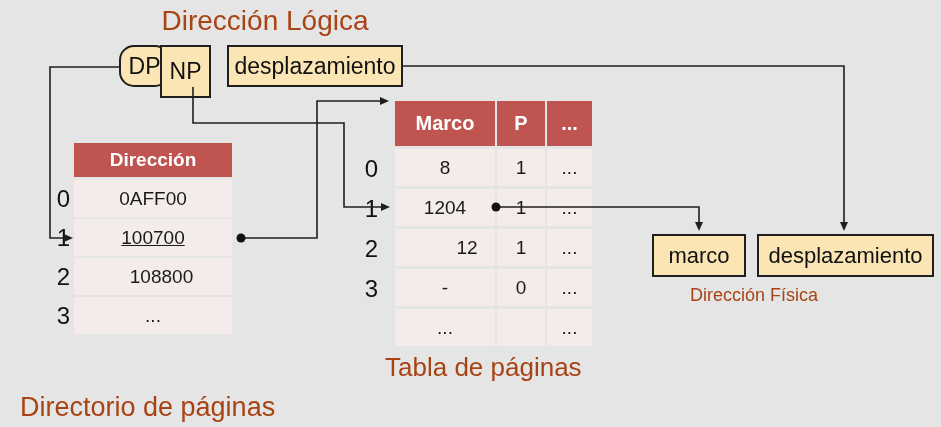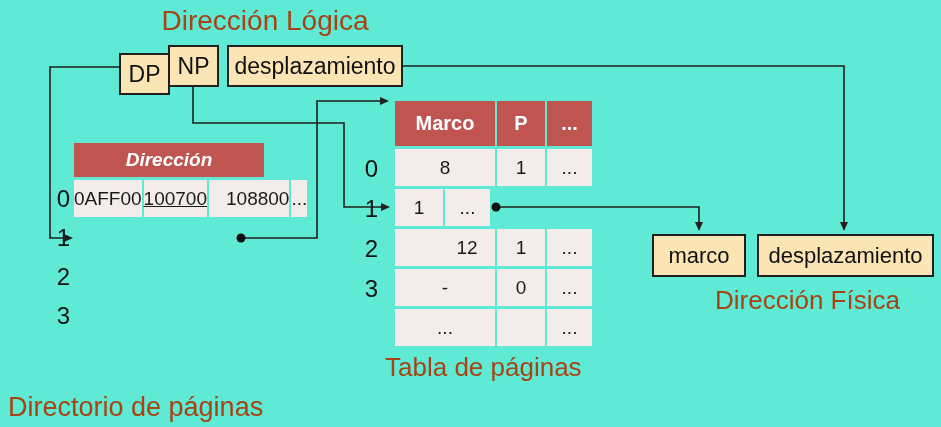--- a/index.html
+++ b/index.html
@@ -1,18 +1,18 @@
 <!DOCTYPE html>
 <html><head>
 <meta charset="utf-8">
 <style>
   * { margin:0; padding:0; box-sizing:border-box; }
   html,body { width:941px; height:427px; background:#ffffff;
               font-family:"Liberation Sans", sans-serif; color:#1a1a1a; }
-  .canvas { position:relative; width:941px; height:427px; overflow:hidden; background:#5eead4; }
+  .canvas { position:relative; width:941px; height:427px; overflow:hidden; background:#e5e5e5; }
 
   .caption { position:absolute; color:#A84314; font-size:27px; white-space:nowrap; }
 
   .field-box { position:absolute; background:#FBE5B4; border:2px solid #1f1f1f;
                display:flex; align-items:center; justify-content:center;
                font-size:23px; color:#111; white-space:nowrap; }
 
   
   .tbl { position:absolute; }
   .thead { background:#C05450; color:#ffffff; font-weight:bold; font-size:19px;
@@ -31,54 +31,55 @@
   svg.overlay { position:absolute; left:0; top:0; width:941px; height:427px;
                 pointer-events:none; z-index:20; }
 </style>
 </head>
 <body>
 
 <div class="canvas">
 
   <div class="caption" style="left:115px; top:5px; width:300px; text-align:center; font-size:28px;">Dirección Lógica</div>
 
-  <div class="field-box" style="left:119px; top:53px; width:51px; height:42px;">DP</div>
-  <div class="field-box" style="left:168px; top:45px; width:51px; height:42px;">NP</div>
+  <div class="field-box" style="left:119px; top:45px; width:51px; height:42px;border-radius:15px;">DP</div>
+  <div class="field-box" style="left:160px; top:45px; width:51px; height:53px;">NP</div>
   <div class="field-box" style="left:227px; top:45px; width:176px; height:42px;">desplazamiento</div>
 
   <div class="tbl" style="left:74px; top:143px; width:158px;">
-    <div class="thead" style="width:190px; height:34px;font-style:italic;">Dirección</div>
-    <div style="display:flex; flex-direction:row; gap:2px; margin-top:3px;">
+    <div class="thead" style="width:158px; height:34px;">Dirección</div>
+    <div style="display:flex; flex-direction:column; gap:2px; margin-top:3px;">
       <div class="trow" style="height:37px;">0AFF00</div>
       <div class="trow" style="height:37px;text-decoration:underline;">100700</div>
       <div class="trow" style="height:37px;padding-left:17px;">108800</div>
       <div class="trow" style="height:37px;">...</div>
     </div>
   </div>
 
   <div class="row-label" style="left:38px; top:180px; width:32px; height:37px; line-height:37px;">0</div>
   <div class="row-label" style="left:38px; top:219px; width:32px; height:37px; line-height:37px;">1</div>
   <div class="row-label" style="left:38px; top:258px; width:32px; height:37px; line-height:37px;">2</div>
   <div class="row-label" style="left:38px; top:297px; width:32px; height:37px; line-height:37px;">3</div>
 
-  <div class="caption" style="left:8px; top:392px;">Directorio de páginas</div>
+  <div class="caption" style="left:20px; top:392px;">Directorio de páginas</div>
 
   <div class="tbl" style="left:395px; top:101px;">
     <div class="pt-row">
       <div class="pt-hcell" style="width:100px; height:45px;">Marco</div>
       <div class="pt-hcell" style="width:48px; height:45px;">P</div>
       <div class="pt-hcell" style="width:45px; height:45px;">...</div>
     </div>
     <div style="display:flex; flex-direction:column; gap:3px; margin-top:3px;">
       <div class="pt-row">
         <div class="pt-cell" style="width:100px; height:37px;">8</div>
         <div class="pt-cell" style="width:48px; height:37px;">1</div>
         <div class="pt-cell" style="width:45px; height:37px;">...</div>
       </div>
       <div class="pt-row">
+        <div class="pt-cell" style="width:100px; height:37px;">1204</div>
         <div class="pt-cell" style="width:48px; height:37px;">1</div>
         <div class="pt-cell" style="width:45px; height:37px;">...</div>
       </div>
       <div class="pt-row">
         <div class="pt-cell" style="width:100px; height:37px;padding-left:44px;">12</div>
         <div class="pt-cell" style="width:48px; height:37px;">1</div>
         <div class="pt-cell" style="width:45px; height:37px;">...</div>
       </div>
       <div class="pt-row">
         <div class="pt-cell" style="width:100px; height:37px;">-</div>
@@ -96,21 +97,21 @@
   <div class="row-label" style="left:340px; top:150px; width:38px; height:37px; line-height:37px;">0</div>
   <div class="row-label" style="left:340px; top:190px; width:38px; height:37px; line-height:37px;">1</div>
   <div class="row-label" style="left:340px; top:230px; width:38px; height:37px; line-height:37px;">2</div>
   <div class="row-label" style="left:340px; top:270px; width:38px; height:37px; line-height:37px;">3</div>
 
   <div class="caption" style="left:385px; top:352px; width:220px; text-align:left; font-size:26px;">Tabla de páginas</div>
 
   <div class="field-box" style="left:652px; top:234px; width:94px; height:43px; font-size:22px;">marco</div>
   <div class="field-box" style="left:757px; top:234px; width:177px; height:43px; font-size:22px;">desplazamiento</div>
 
-  <div class="caption" style="left:690px; top:285px; width:235px; text-align:center; font-size:26px;">Dirección Física</div>
+  <div class="caption" style="left:690px; top:285px; width:235px; text-align:left; font-size:18px;">Dirección Física</div>
 
   <svg class="overlay" viewBox="0 0 941 427">
     <defs>
       <marker id="arw" markerWidth="9" markerHeight="8" refX="7" refY="4" orient="auto" markerUnits="userSpaceOnUse">
         <path d="M0,0 L9,4 L0,8 Z" fill="#1f1f1f"></path>
       </marker>
     </defs>
 
     <path d="M119,67 H50 V238 H71" fill="none" stroke="#1f1f1f" stroke-width="1.6" marker-end="url(#arw)"></path>
 

